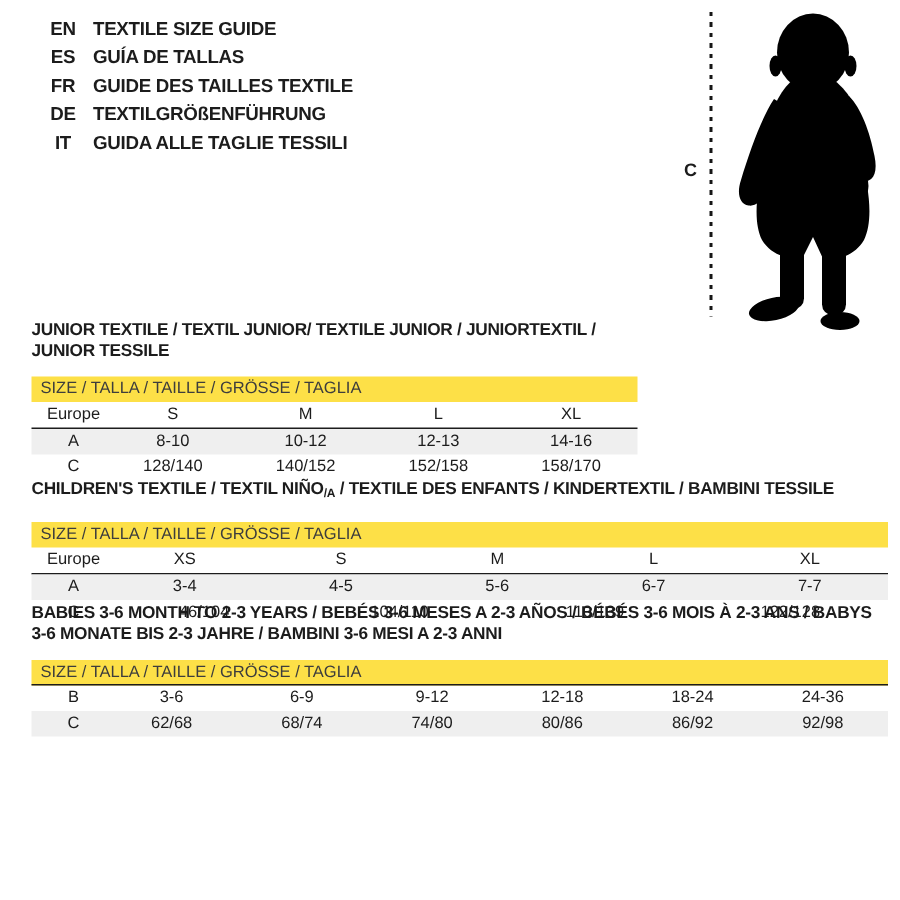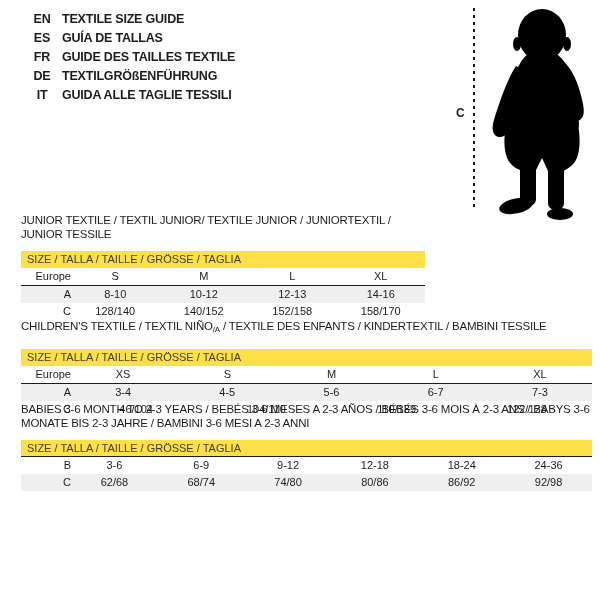--- a/index.html
+++ b/index.html
@@ -13,32 +13,32 @@
 
   
   .figure{position:absolute;left:440px;top:6px;width:160px;height:218px;}
   .c-label{position:absolute;left:16px;top:100px;font-size:12px;font-weight:bold;}
   .dashed-line{position:absolute;left:33px;top:2px;width:2px;height:203px;
     background:repeating-linear-gradient(to bottom,#161616 0 3px,transparent 3px 7px);}
   .figure svg{position:absolute;left:46px;top:2px;}
 
   
   .tbl-section{position:absolute;left:21px;}
-  .tbl-section h2{margin:0 0 10px 0;font-size:11.5px;font-weight:normal;letter-spacing:-0.2px;line-height:14px;}
+  .tbl-section h2{margin:0 0 10px 0;font-size:11.5px;font-weight:bold;letter-spacing:-0.2px;line-height:14px;}
   .tbl-section h2 .subscript{font-size:8px;vertical-align:-2px;}
   .w-junior{width:404px;}
   .w-wide{width:571px;}
   .mb12 h2{margin-bottom:12px;}
   .size-bar{height:17px;line-height:17px;background:#fde047;color:#3d3d3d;
             font-size:11px;padding-left:6px;box-sizing:border-box;}
   .size-bar.divider{border-bottom:1.5px solid #1c1c1c;}
   .trow{display:flex;height:17px;line-height:17px;font-size:11px;}
   .trow.divider{border-bottom:1.5px solid #1c1c1c;}
   .tbody .trow:nth-child(2n){background:#efefef;}
-  .trow .lbl{width:50px;padding-left:6px;box-sizing:border-box;text-align:right;}
+  .trow .lbl{width:50px;padding-left:6px;box-sizing:border-box;text-align:center;}
   .trow .val{flex:1;text-align:center;}
 
   
   .notes{position:absolute;left:21px;top:537px;}
   .note-line{font-size:11.5px;font-weight:bold;line-height:16.5px;letter-spacing:-0.2px;}
 </style>
 </head>
 <body>
 
 <div class="page">
@@ -129,21 +129,21 @@
             <span class="val">M</span>
             <span class="val">L</span>
             <span class="val">XL</span>
           </div>
           <div class="trow">
             <span class="lbl">A</span>
             <span class="val">3-4</span>
             <span class="val">4-5</span>
             <span class="val">5-6</span>
             <span class="val">6-7</span>
-            <span class="val">7-3</span>
+            <span class="val">7-7</span>
           </div>
           <div class="trow">
             <span class="lbl">C</span>
             <span class="val">46/104</span>
             <span class="val">104/110</span>
             <span class="val">110/139</span>
             <span class="val">122/128</span>
           </div>
         </div>
       </div>

